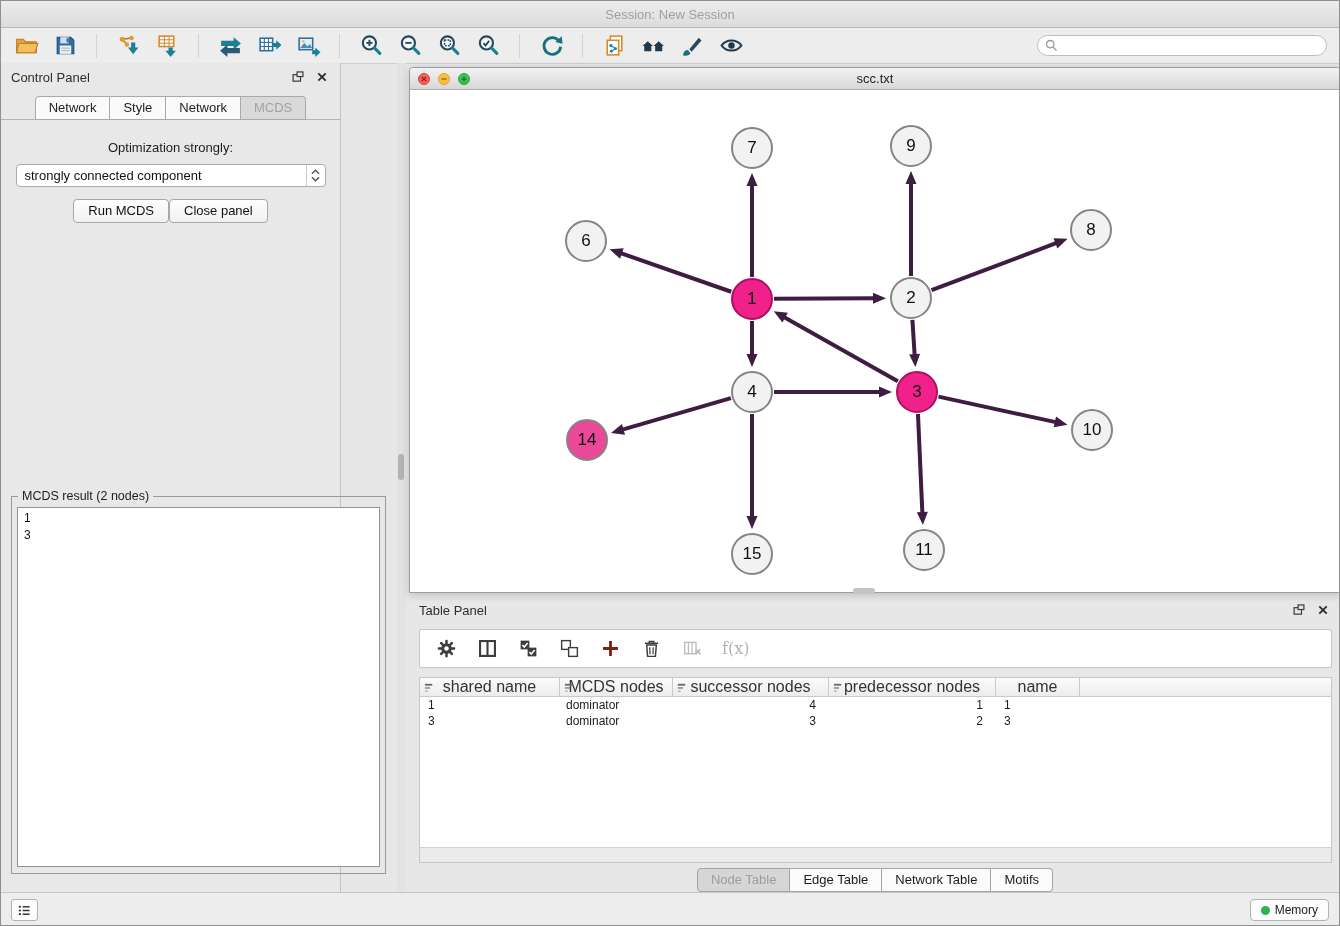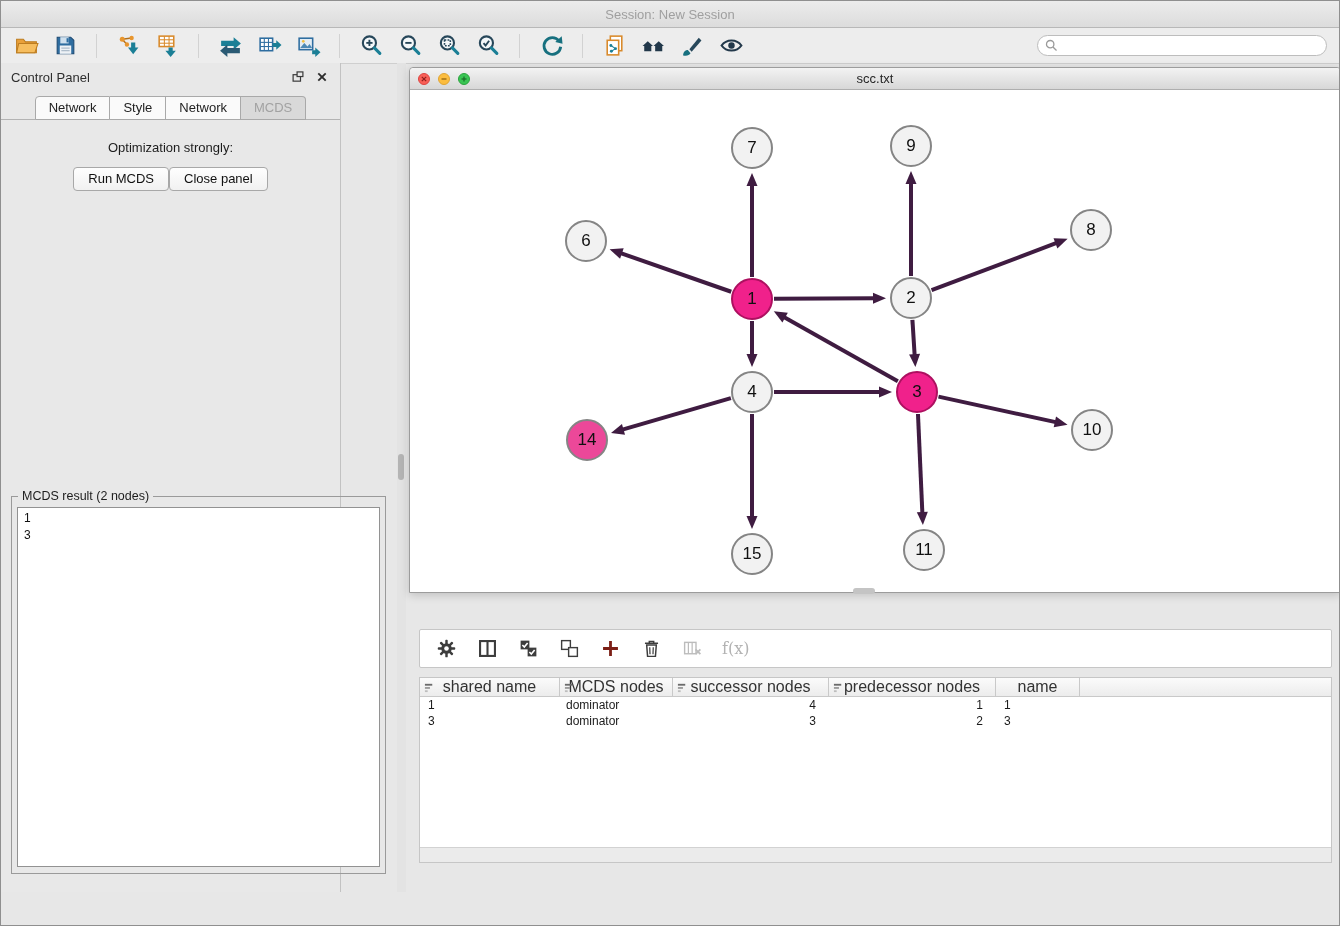--- a/index.html
+++ b/index.html
@@ -303,20 +303,31 @@
           </svg>
         </span>
     </div>
     <div class="cp-tabs">
       <div class="tab">Network</div>
       <div class="tab">Style</div>
       <div class="tab">Network</div>
       <div class="tab active">MCDS</div>
     </div>
     <div class="cp-opt-label">Optimization strongly:</div>
+    <div class="cp-dropdown">
+      <span class="ddtext">strongly connected component</span>
+      <span class="stepper">
+        <svg viewBox="0 0 10 6">
+            <path d="M1 5 L5 1 L9 5" fill="none" stroke="#555" stroke-width="1.6"></path>
+          </svg>
+        <svg viewBox="0 0 10 6">
+            <path d="M1 1 L5 5 L9 1" fill="none" stroke="#555" stroke-width="1.6"></path>
+          </svg>
+      </span>
+    </div>
     <div class="cp-buttons">
       <button class="btn">Run MCDS</button>
       <button class="btn">Close panel</button>
     </div>
     <div class="fieldset">
       <span class="legend">MCDS result (2 nodes)</span>
       <div class="result-list">
           <div class="result-item">1</div>
           <div class="result-item">3</div>
         </div>
@@ -391,20 +402,36 @@
           <div class="gnode" style="left: 156px; top: 329px; width: 42px; height: 42px; background: #ec4899; border-color: rgb(133, 133, 133);">14</div>
           <div class="gnode" style="left: 661px; top: 319px; width: 42px; height: 42px; background: rgb(242, 242, 242); border-color: rgb(133, 133, 133);">10</div>
           <div class="gnode" style="left: 321px; top: 443px; width: 42px; height: 42px; background: rgb(242, 242, 242); border-color: rgb(133, 133, 133);">15</div>
           <div class="gnode" style="left: 493px; top: 439px; width: 42px; height: 42px; background: rgb(242, 242, 242); border-color: rgb(133, 133, 133);">11</div>
         </div>
     </div>
   </div>
   <div class="h-splitter-handle"></div>
 
   <div class="table-panel">
+    <div class="panel-header">
+      <span class="panel-title">Table Panel</span>
+      <span class="spacer"></span>
+      <span class="winicon">
+          <svg viewBox="0 0 13 13">
+        <rect x="1.2" y="4" width="8" height="7" fill="none" stroke="#3a3a3a" stroke-width="1.3"></rect>
+        <rect x="5.5" y="1" width="6.3" height="5" fill="#e7e7e7" stroke="#3a3a3a" stroke-width="1.3"></rect>
+          </svg>
+        </span>
+      <span class="winicon">
+          <svg viewBox="0 0 13 13">
+        <line x1="2.5" y1="2.5" x2="10.5" y2="10.5" stroke="#2c2c2c" stroke-width="2"></line>
+        <line x1="10.5" y1="2.5" x2="2.5" y2="10.5" stroke="#2c2c2c" stroke-width="2"></line>
+          </svg>
+        </span>
+    </div>
     <div class="tp-toolbar">
       <span class="tp-icon">
           <svg viewBox="0 0 24 24">
         <g fill="#3d3d3d">
               <rect x="10.6" y="2" width="2.8" height="20" rx="1"></rect>
         <rect x="2" y="10.6" width="20" height="2.8" rx="1"></rect>
         <rect x="10.6" y="2" width="2.8" height="20" rx="1" transform="rotate(45 12 12)"></rect>
         <rect x="10.6" y="2" width="2.8" height="20" rx="1" transform="rotate(-45 12 12)"></rect>
         <circle cx="12" cy="12" r="6"></circle>
             </g>
@@ -511,16 +538,38 @@
             <div class="tcell c2">3</div>
             <div class="tcell c3">2</div>
             <div class="tcell c4">3</div>
             <div class="tcell"></div>
           </div>
         </div>
       <div class="tbody-filler"></div>
       <div class="tscroll"></div>
     </div>
 
-  </div>
-
+    <div class="tp-tabs">
+      <div class="btab active">Node Table</div>
+      <div class="btab">Edge Table</div>
+      <div class="btab">Network Table</div>
+      <div class="btab">Motifs</div>
+    </div>
+  </div>
+
+  <div class="statusbar">
+    <span class="sb-btn">
+        <svg viewBox="0 0 15 14">
+      <circle cx="2.5" cy="3" r="1.2" fill="#333"></circle>
+          <line x1="5.5" y1="3" x2="13" y2="3" stroke="#333" stroke-width="1.6"></line>
+      <circle cx="2.5" cy="7" r="1.2" fill="#333"></circle>
+          <line x1="5.5" y1="7" x2="13" y2="7" stroke="#333" stroke-width="1.6"></line>
+      <circle cx="2.5" cy="11" r="1.2" fill="#333"></circle>
+          <line x1="5.5" y1="11" x2="13" y2="11" stroke="#333" stroke-width="1.6"></line>
+        </svg>
+      </span>
+    <span class="memory-btn">
+      <span class="memory-dot"></span>
+      <span class="memory-label">Memory</span>
+    </span>
+  </div>
 
 </div>
 
 </body></html>

